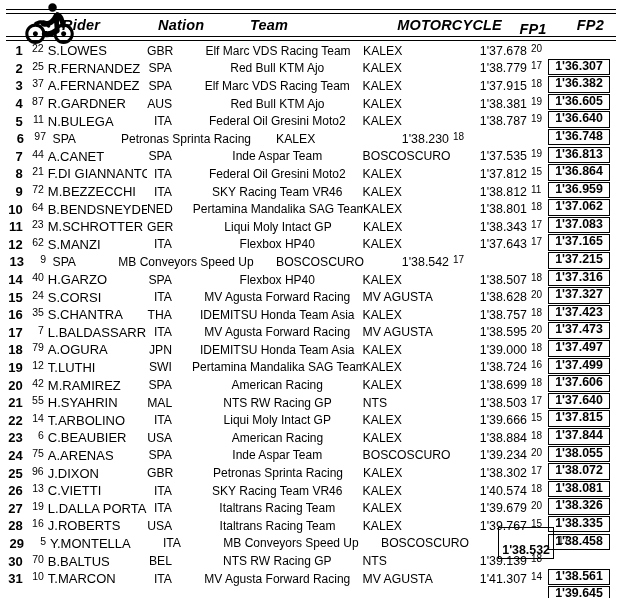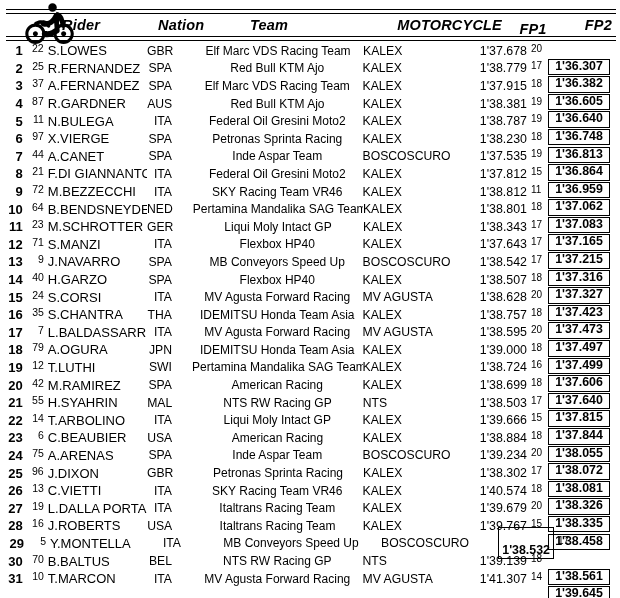--- a/index.html
+++ b/index.html
@@ -62,21 +62,21 @@
     font-weight: bold;
     font-size: 14.5px;
     letter-spacing: .2px;
   }
   .header-row .h-pos   { width: 62px; }
   .header-row .h-rider { width: 90px; text-align: left; }
   .header-row .h-nation{ width: 92px; text-align: left; padding-left: 6px; font-style: italic;}
   .header-row .h-team  { width: 140px; text-align: left; }
   .header-row .h-moto  { width: 112px; text-align: right; }
   .header-row .h-fp1   { width: 62px; text-align: center; margin-top: 8px; }
-  .header-row .h-fp2   { flex: 1; text-align: right; padding-right: 8px; }
+  .header-row .h-fp2   { flex: 1; text-align: right; padding-right: 16px; }
 
   
   .rows {
     position: relative;
     margin-top: 2px;
   }
   .row {
     display: flex;
     align-items: center;
     height: 17.6px;
@@ -258,21 +258,20 @@
         <span class="c-nation">ITA</span>
         <span class="c-team">Federal Oil Gresini Moto2</span>
         <span class="c-moto">KALEX</span>
         <span class="c-fp1">1'38.787</span>
         <span class="c-laps">19</span>
         <span class="c-fp2"><span class="boxed">1'36.748</span></span>
       </div>
       <div class="row">
         <span class="c-pos">6</span>
         <span class="c-num">97</span>
-        <span class="c-rider">X.VIERGE</span>
         <span class="c-nation">SPA</span>
         <span class="c-team">Petronas Sprinta Racing</span>
         <span class="c-moto">KALEX</span>
         <span class="c-fp1">1'38.230</span>
         <span class="c-laps">18</span>
         <span class="c-fp2"><span class="boxed">1'36.813</span></span>
       </div>
       <div class="row">
         <span class="c-pos">7</span>
         <span class="c-num">44</span>
@@ -323,33 +322,32 @@
         <span class="c-rider">M.SCHROTTER</span>
         <span class="c-nation">GER</span>
         <span class="c-team">Liqui Moly Intact GP</span>
         <span class="c-moto">KALEX</span>
         <span class="c-fp1">1'38.343</span>
         <span class="c-laps">17</span>
         <span class="c-fp2"><span class="boxed">1'37.165</span></span>
       </div>
       <div class="row">
         <span class="c-pos">12</span>
-        <span class="c-num">71</span>
+        <span class="c-num">62</span>
         <span class="c-rider">S.MANZI</span>
         <span class="c-nation">ITA</span>
         <span class="c-team">Flexbox HP40</span>
         <span class="c-moto">KALEX</span>
         <span class="c-fp1">1'37.643</span>
         <span class="c-laps">17</span>
         <span class="c-fp2"><span class="boxed">1'37.215</span></span>
       </div>
       <div class="row">
         <span class="c-pos">13</span>
         <span class="c-num">9</span>
-        <span class="c-rider">J.NAVARRO</span>
         <span class="c-nation">SPA</span>
         <span class="c-team">MB Conveyors Speed Up</span>
         <span class="c-moto">BOSCOSCURO</span>
         <span class="c-fp1">1'38.542</span>
         <span class="c-laps">17</span>
         <span class="c-fp2"><span class="boxed">1'37.316</span></span>
       </div>
       <div class="row">
         <span class="c-pos">14</span>
         <span class="c-num">40</span>

